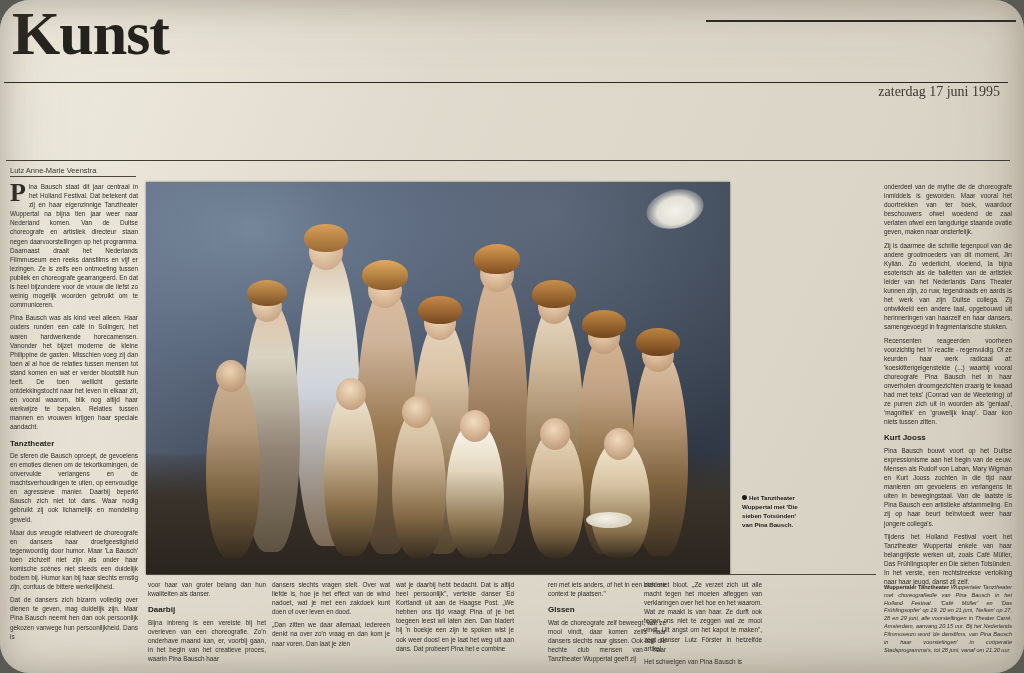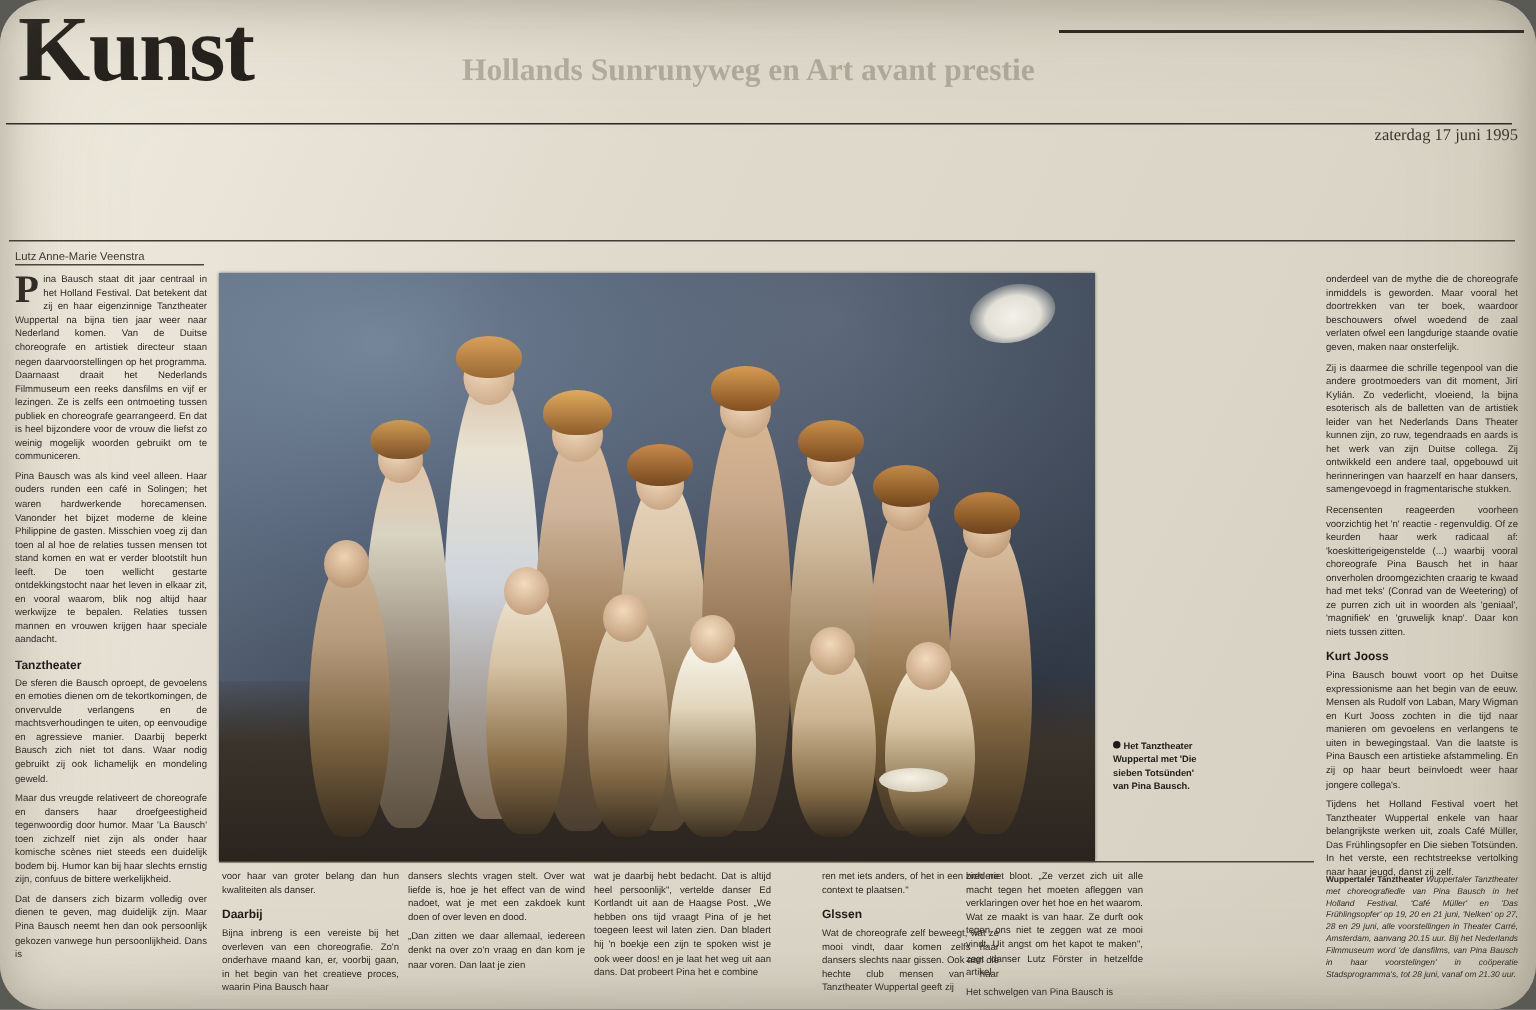--- a/index.html
+++ b/index.html
@@ -74,23 +74,23 @@
     top: 46px;
     font-family: "Liberation Serif", serif;
     font-weight: bold;
     font-size: 25px;
     letter-spacing: 0.5px;
     color: #23201c;
     white-space: nowrap;
   }
   .datum {
     position: absolute;
-    right: 4px;
+    right: 16px;
     top: 76px;
-    font-size: 11px;
+    font-size: 14px;
     color: #3b372f;
     white-space: nowrap;
     margin-left: 36px;
   }
   .rule-under-kunst {
     position: absolute;
     left: 4px;
     top: 82px;
     width: 1004px;
     border-top: 1.5px solid #2a2722;
@@ -275,21 +275,20 @@
   }
 </style>
 </head>
 <body>
 
 <div class="page">
   <div class="paper-tint"></div>
 
   <div class="masthead">
     <div class="kunst">Kunst</div>
-    <div class="ghost-head">Hollands Sunrunyweg en Art avant prestie</div>
     <div class="rule-top-right"></div>
     <div class="datum">zaterdag 17 juni 1995</div>
   </div>
   <div class="rule-under-kunst"></div>
 
   <div class="rule-under-headline"></div>
   <div class="byline">Lutz Anne-Marie Veenstra</div>
   <div class="byline-rule"></div>
 
   <div class="photo">

